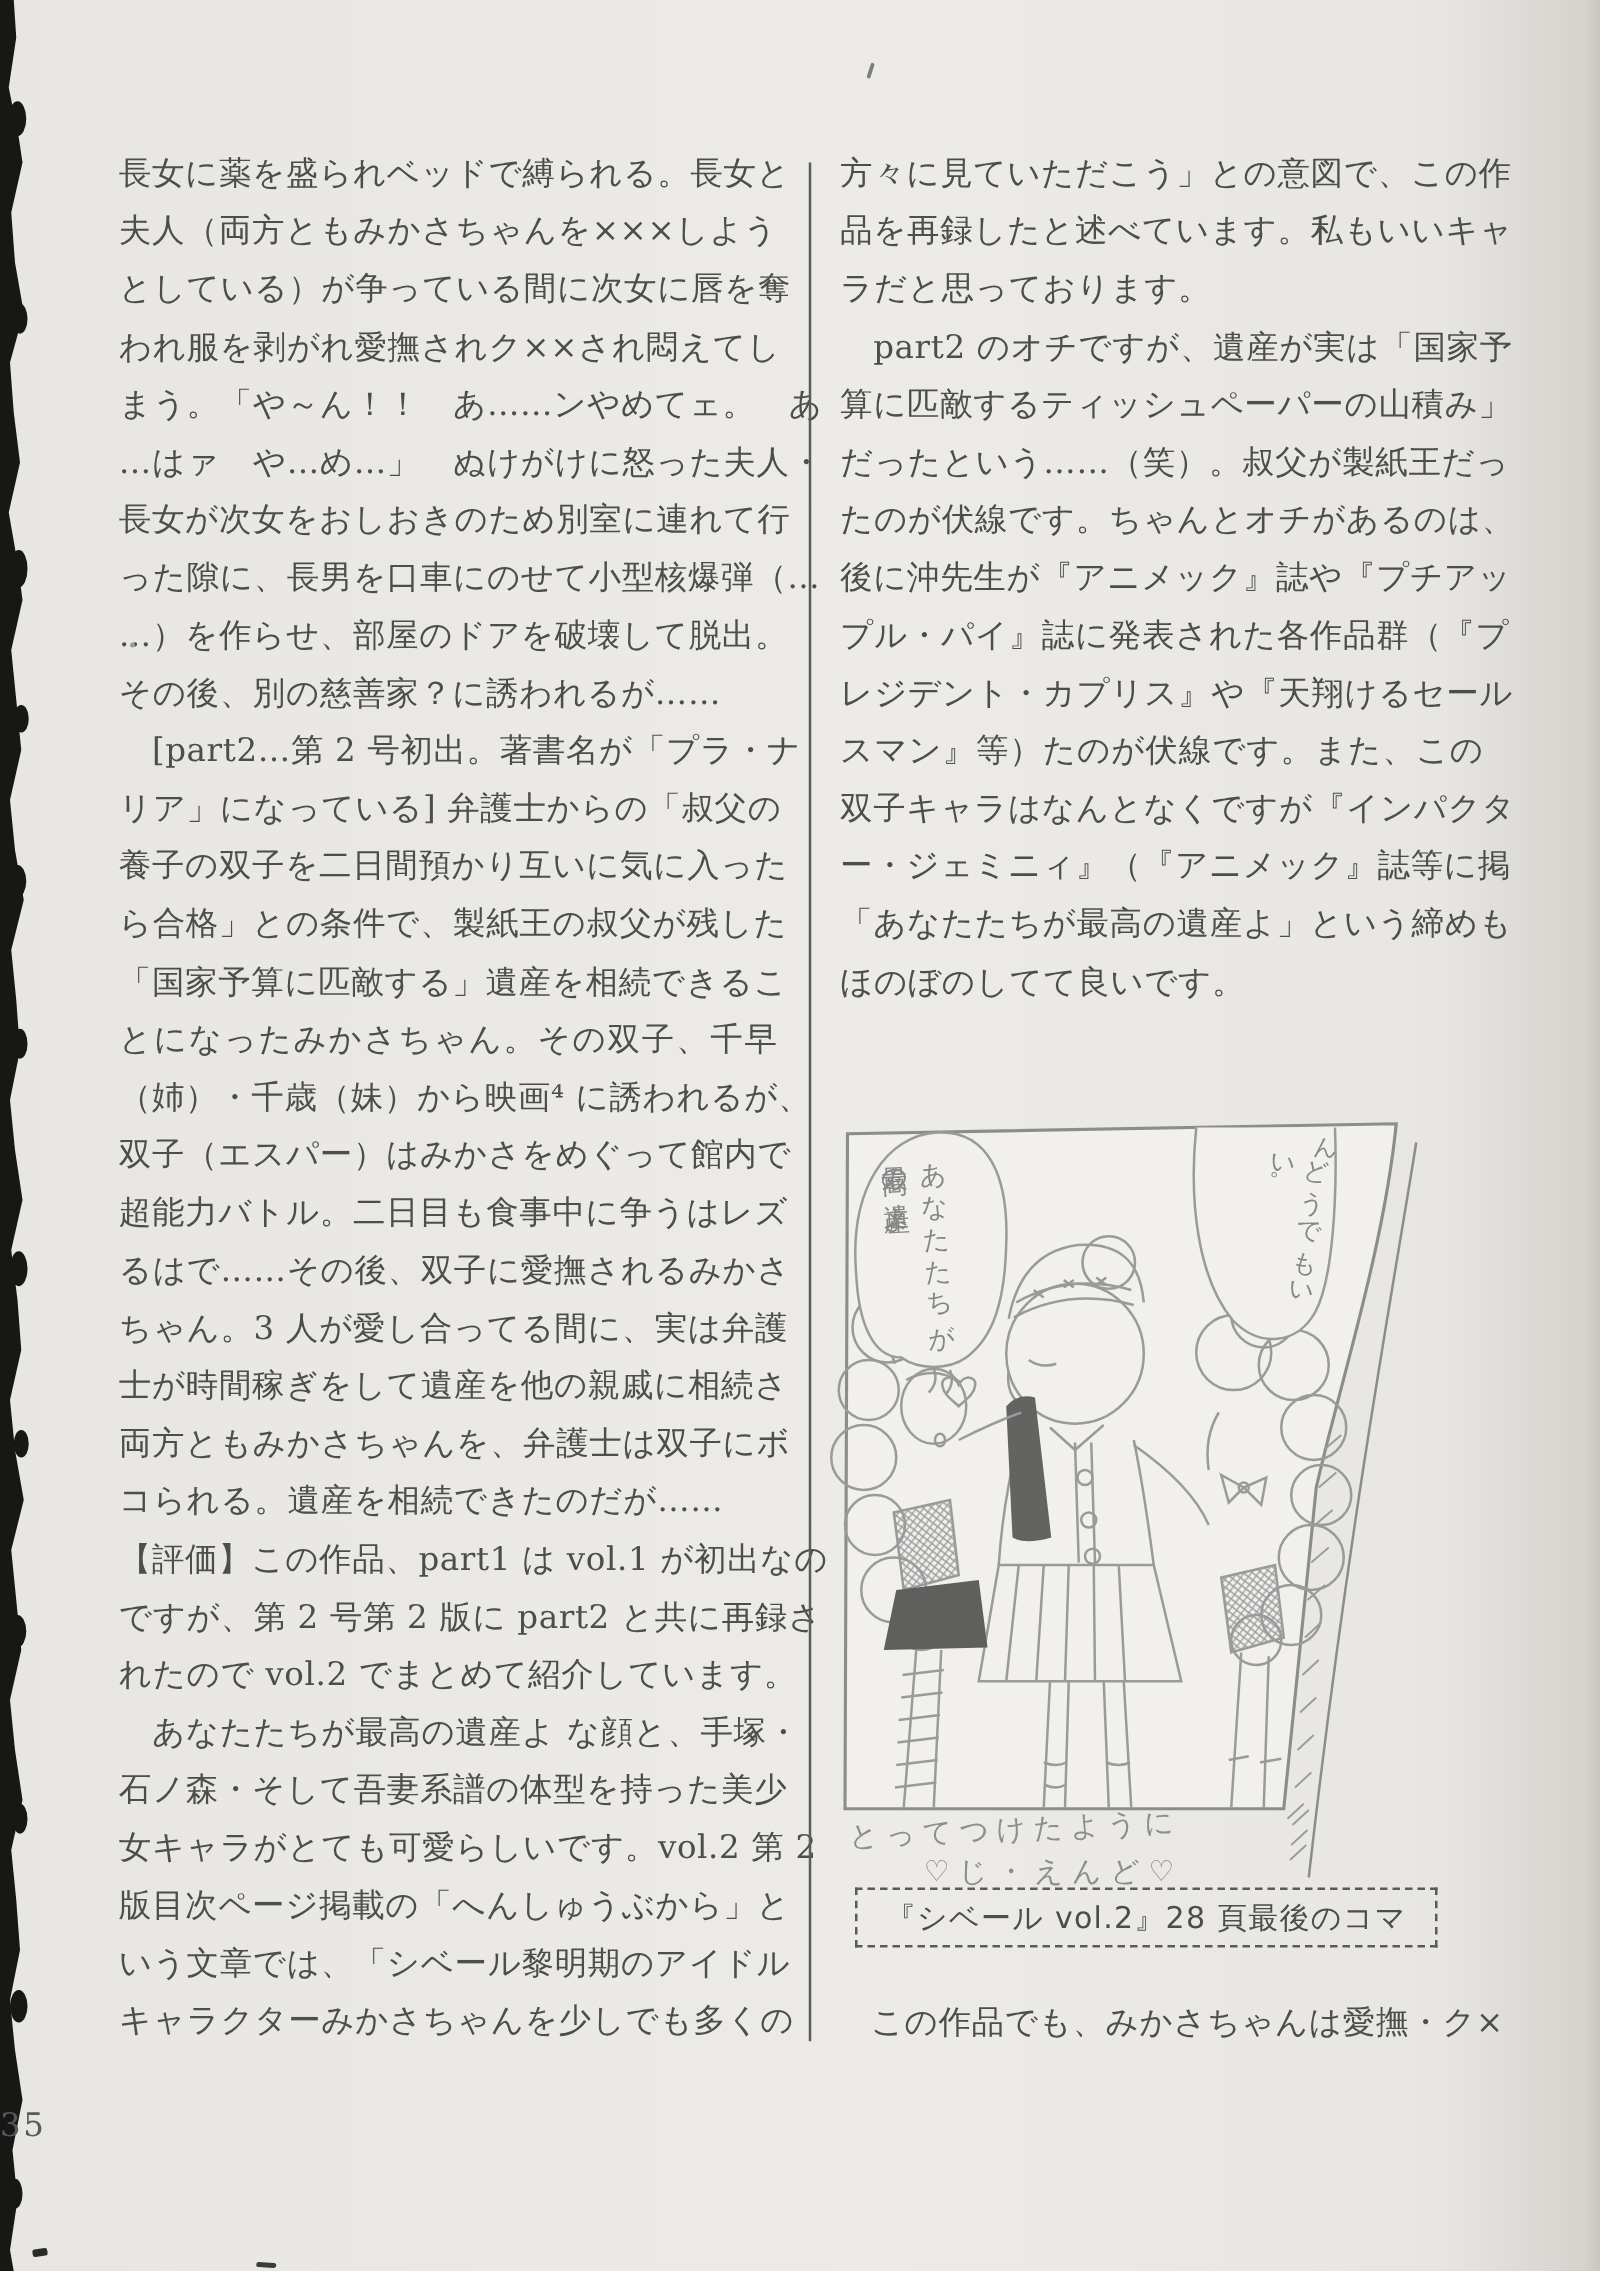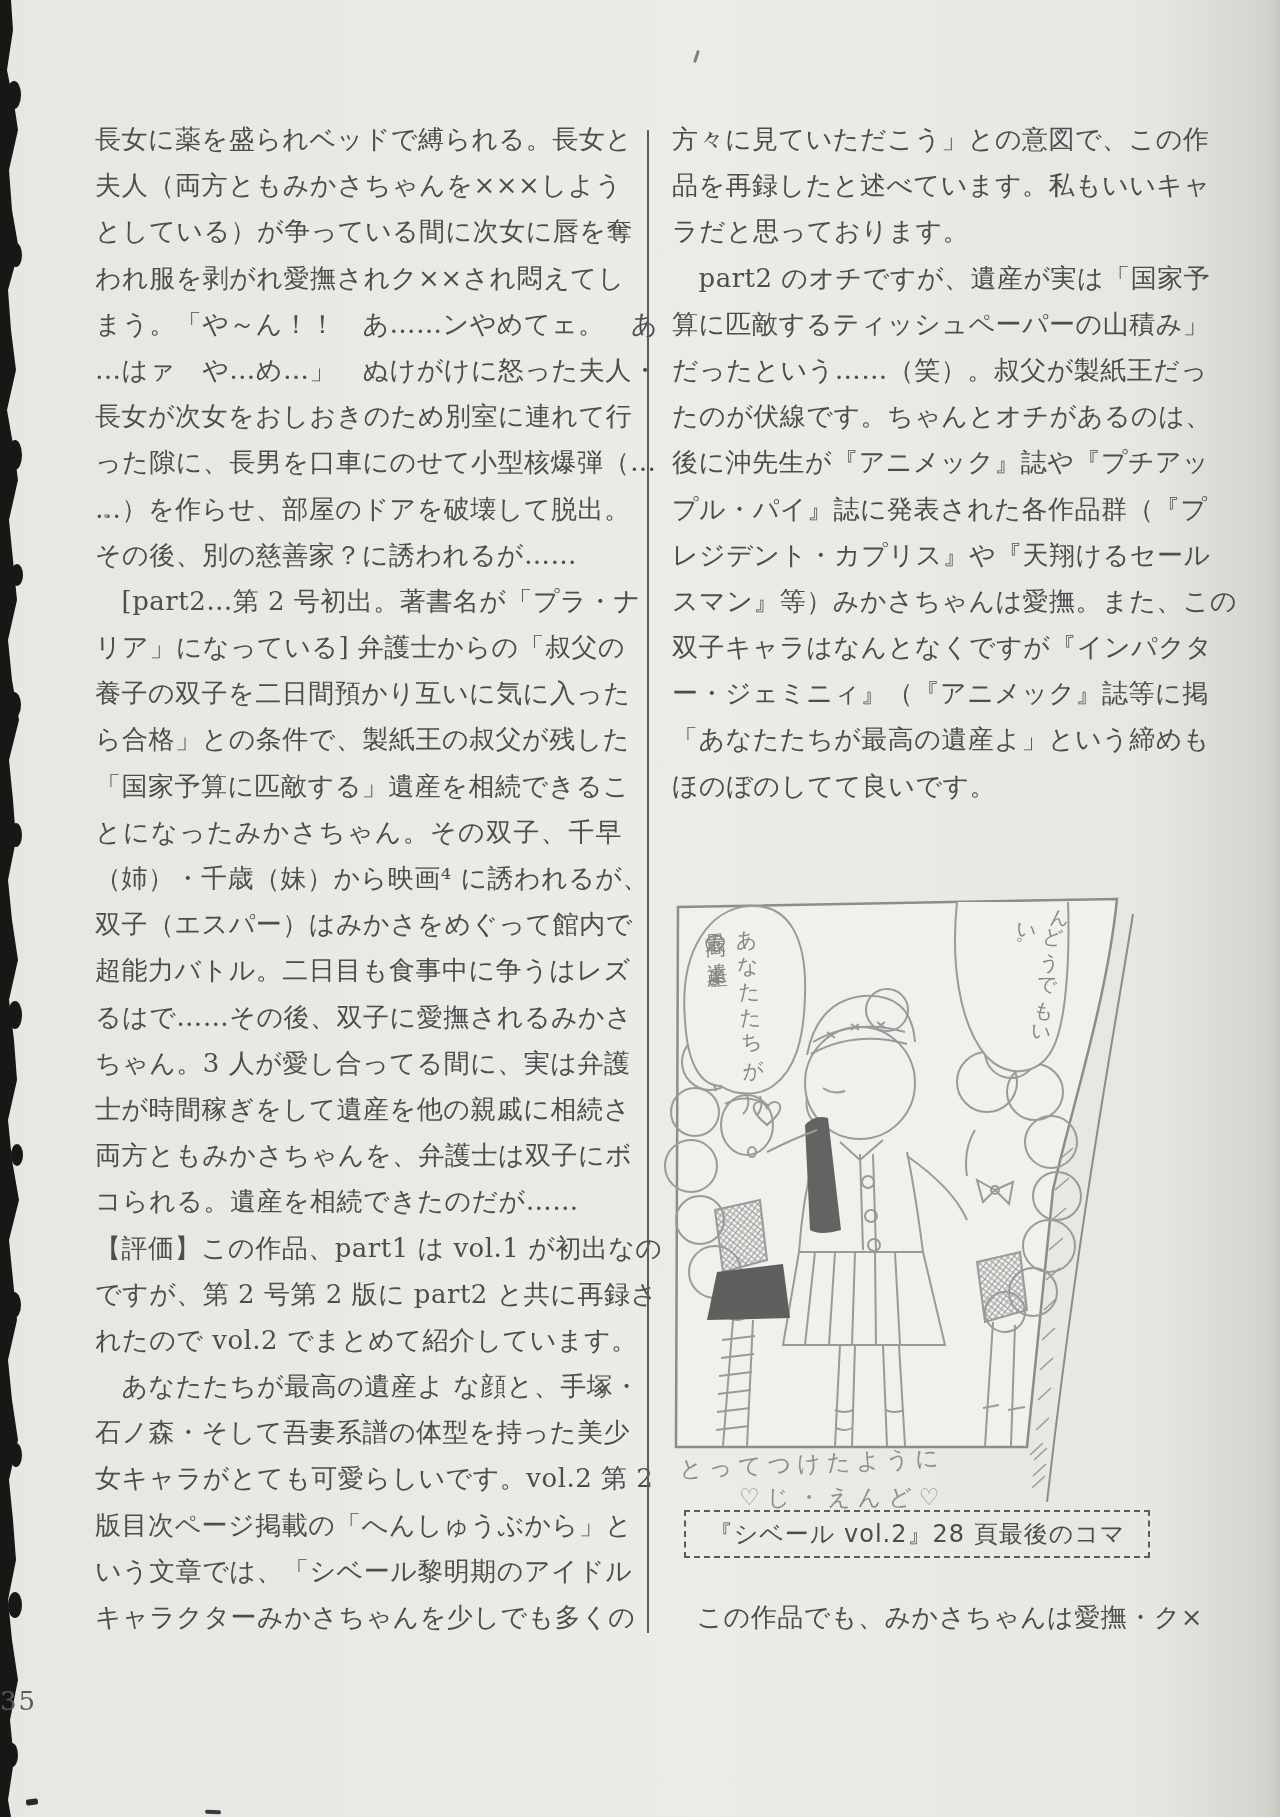--- a/index.html
+++ b/index.html
@@ -101,21 +101,21 @@
       <div class="tline">方々に見ていただこう」との意図で、この作</div>
       <div class="tline">品を再録したと述べています。私もいいキャ</div>
       <div class="tline end">ラだと思っております。</div>
       <div class="tline">　part2 のオチですが、遺産が実は「国家予</div>
       <div class="tline">算に匹敵するティッシュペーパーの山積み」</div>
       <div class="tline">だったという……（笑）。叔父が製紙王だっ</div>
       <div class="tline">たのが伏線です。ちゃんとオチがあるのは、</div>
       <div class="tline">後に沖先生が『アニメック』誌や『プチアッ</div>
       <div class="tline">プル・パイ』誌に発表された各作品群（『プ</div>
       <div class="tline">レジデント・カプリス』や『天翔けるセール</div>
-      <div class="tline">スマン』等）みかさちゃんは愛撫。また、この</div>
+      <div class="tline">スマン』等）たのが伏線です。また、この</div>
       <div class="tline">双子キャラはなんとなくですが『インパクタ</div>
       <div class="tline">ー・ジェミニィ』（『アニメック』誌等に掲</div>
       <div class="tline">「あなたたちが最高の遺産よ」という締めも</div>
       <div class="tline end">ほのぼのしてて良いです。</div>
     </div>
 
   <div class="figure">
     <svg width="530" height="628" viewBox="0 0 530 628">
       <defs>
         <pattern id="checker" width="9" height="9" patternUnits="userSpaceOnUse" patternTransform="rotate(38)">

